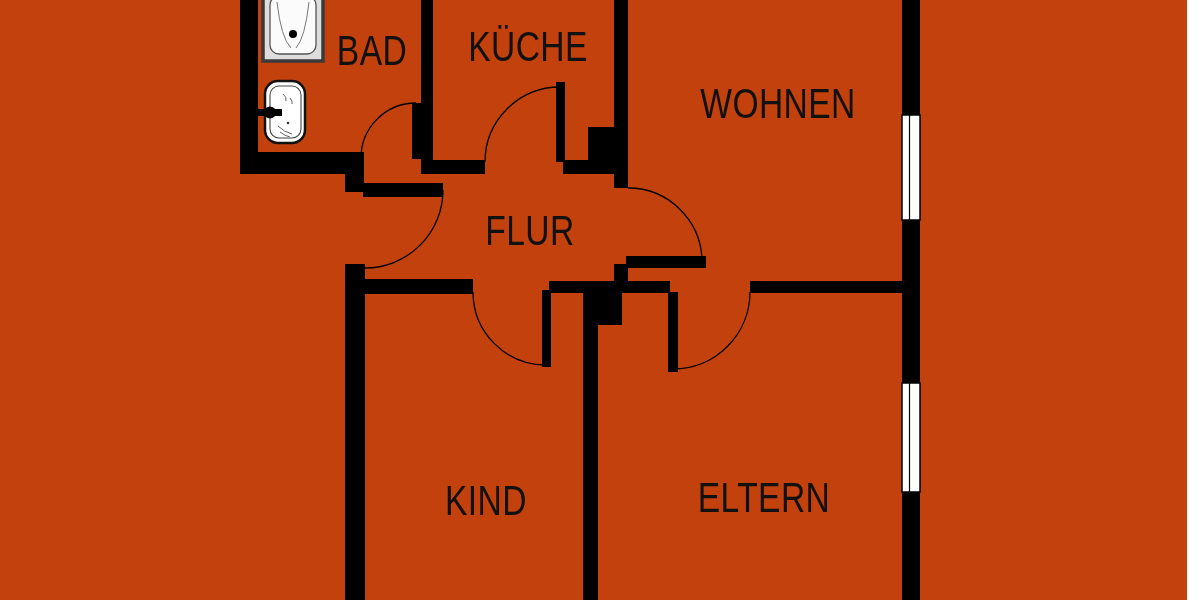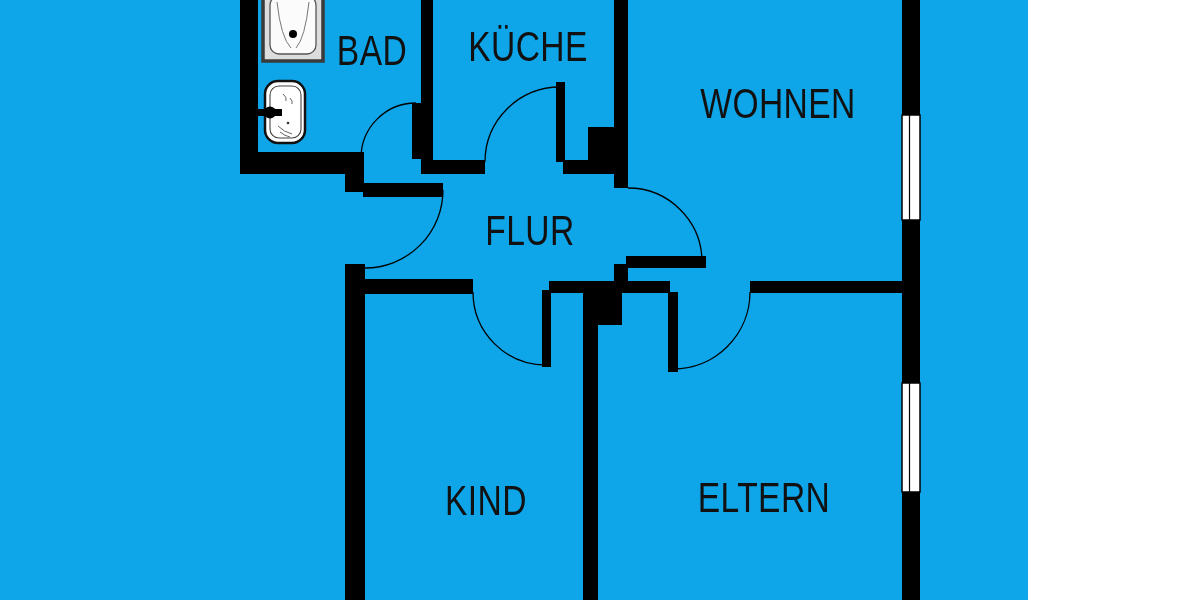--- a/index.html
+++ b/index.html
@@ -1,17 +1,17 @@
 <!DOCTYPE html>
 <html><head>
 <meta charset="utf-8">
 <style>
   html,body{margin:0;padding:0;background:#ffffff;}
   .stage{
-    position:relative;width:1028px;height:600px;background:#0ea5e9;
+    position:relative;width:1187px;height:600px;background:#c2410c;
     overflow:hidden;font-family:"Liberation Sans",sans-serif;
   }
   .plan-svg{position:absolute;left:0;top:0;}
   .room-label{
     position:absolute;font-size:42px;line-height:1;color:#111;
     transform:translate(-50%,-50%) scaleX(0.8);
     white-space:nowrap;letter-spacing:.5px;font-weight:400;
   }
 </style>
 </head>

